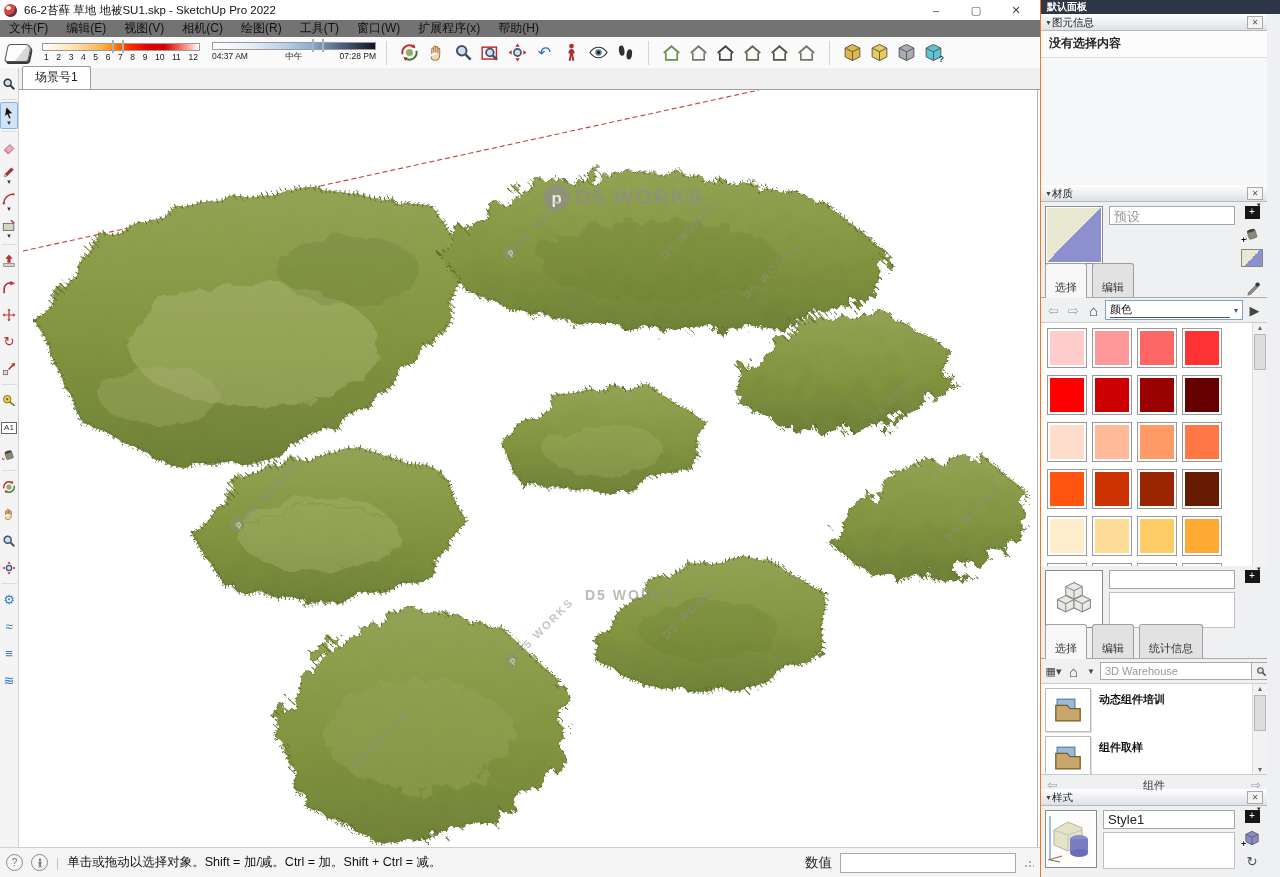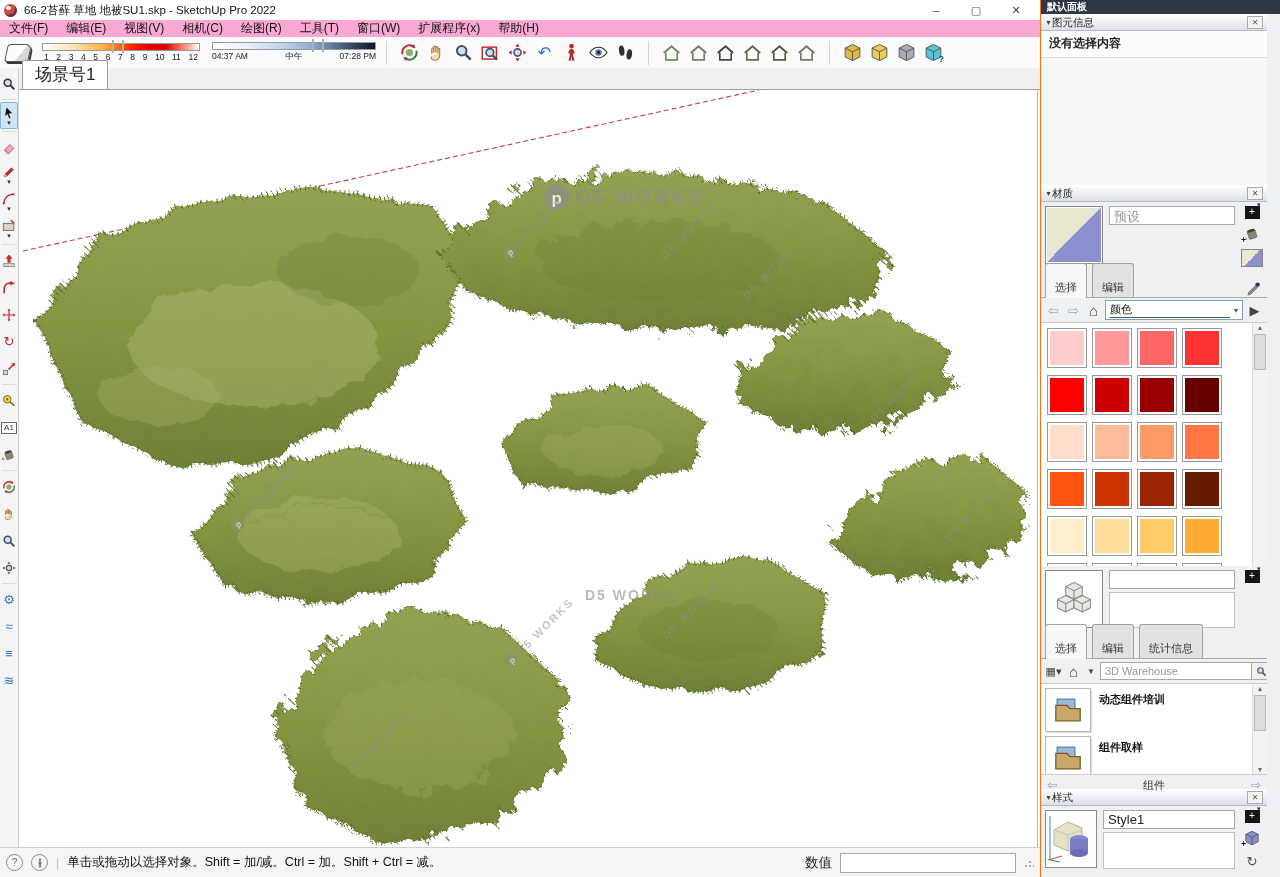--- a/index.html
+++ b/index.html
@@ -5,21 +5,21 @@
   html,body{margin:0;padding:0}
   body{width:1280px;height:877px;position:relative;overflow:hidden;background:#fff;
        font-family:"Liberation Sans","DejaVu Sans",sans-serif;font-size:12px;color:#222;-webkit-font-smoothing:antialiased}
   .titlebar{position:absolute;left:0;top:0;width:1044px;height:20px;background:#fff;display:flex;align-items:center}
   .logo{width:13px;height:13px;border-radius:50%;margin-left:4px;
         background:radial-gradient(circle at 35% 30%,#f0f0f5 0 18%,#d94a3c 19% 55%,#8f241b 56% 100%);
         box-shadow:inset -2px -2px 2px rgba(30,60,140,.45)}
   .title-text{margin-left:7px;font-size:11.5px;color:#111;white-space:nowrap}
   .win-controls{margin-left:auto;display:flex;margin-right:8px}
   .win-btn{width:40px;height:18px;display:flex;align-items:center;justify-content:center;font-size:11px;color:#444}
-  .menubar{position:absolute;left:0;top:20px;width:1040px;height:17px;display:flex;align-items:center;background:#f9a8d4}
+  .menubar{position:absolute;left:0;top:20px;width:1040px;height:17px;display:flex;align-items:center;background:#737373}
   .menu-item{padding:0 9px;font-size:12px;color:#111;white-space:nowrap}
   .toolbar{position:absolute;left:0;top:37px;width:1040px;height:31px;background:#fafafa;border-bottom:1px solid #dcdcdc;display:flex;align-items:center}
   .eraser3d{width:22px;height:16px;margin:0 6px 0 6px;background:linear-gradient(120deg,#fdfdfd 60%,#d8d8d8 61%);
             border:1px solid #555;border-radius:3px 6px 3px 3px;transform:skewX(-12deg);box-shadow:2px 2px 0 #3a3a3a}
   .slider{position:relative;margin:0 6px;width:158px}
   .track{height:8px;border:1px solid #9a9a9a;box-sizing:border-box}
   .months .track{background:linear-gradient(90deg,#ffffff 0%,#ffe2b0 20%,#ffb347 38%,#ff7a00 47%,#ff2d00 55%,#e00000 68%,#d40000 78%,#ff9a8a 92%,#fff 100%)}
   .times .track{background:linear-gradient(90deg,#ffffff 0%,#e8f0f8 22%,#b9cfe6 45%,#8fb0d4 60%,#4a5f7e 80%,#10151f 100%)}
   .handle{position:absolute;top:-3px;width:8px;height:13px;border-left:2px solid #b0b0b0;border-right:2px solid #b0b0b0;background:transparent}
   .ticks{display:flex;justify-content:space-between;font-size:8.5px;color:#222;padding:0 2px;margin-top:1px}
@@ -32,21 +32,21 @@
   .icn{display:block}
   .rail{position:absolute;left:0;top:68px;width:19px;height:779px;background:#f4f4f4;border-right:1px solid #cfcfcf;
         display:flex;flex-direction:column;align-items:center;padding-top:2px;box-sizing:border-box}
   .rail-btn{width:18px;min-height:27px;display:flex;flex-direction:column;align-items:center;justify-content:center;box-sizing:border-box}
   .rail-btn svg{width:14px;height:14px}
   .rail-btn span{font-size:13px;line-height:1}
   .rail-btn .caret{font-size:7px;line-height:5px;color:#333}
   .rail-btn.active{background:#cfe4f7;border:1px solid #8ab4d8;border-radius:2px}
   .rail-sep{width:15px;height:1px;background:#dcdcdc;margin:2px 0}
   .scene-bar{position:absolute;left:19px;top:68px;width:1021px;height:22px;background:#f0f0f0;border-bottom:1px solid #9aa0a6;display:flex;align-items:flex-end;box-sizing:border-box}
-  .scene-tab{background:#fff;border:1px solid #9a9a9a;border-bottom:none;padding:2px 12px 3px;font-size:17px;margin-left:3px;border-radius:2px 2px 0 0}
+  .scene-tab{background:#fff;border:1px solid #9a9a9a;border-bottom:none;padding:2px 12px 3px;font-size:12px;margin-left:3px;border-radius:2px 2px 0 0}
   .viewport{position:absolute;left:19px;top:90px;width:1019px;height:757px;background:#fff;border-right:1px solid #b5b5b5;box-sizing:border-box}
   .viewport svg{position:absolute;left:0;top:0}
   .statusbar{position:absolute;left:0;top:847px;width:1040px;height:30px;background:#f5f5f5;border-top:1px solid #cfcfcf;
              display:flex;align-items:center;gap:8px;padding-left:6px;box-sizing:border-box}
   .sb-circle{width:15px;height:15px;border-radius:50%;border:1px solid #8a8a8a;color:#777;display:flex;align-items:center;justify-content:center;font-size:10px;flex:none}
   .sb-circle svg{width:10px;height:10px}
   .sb-divider{color:#c0c0c0}
   .sb-hint{font-size:12.5px;color:#111;white-space:nowrap}
   .sb-right{margin-left:auto;display:flex;align-items:center;gap:8px;margin-right:6px}
   .vcb-label{font-size:13.5px;color:#222}

